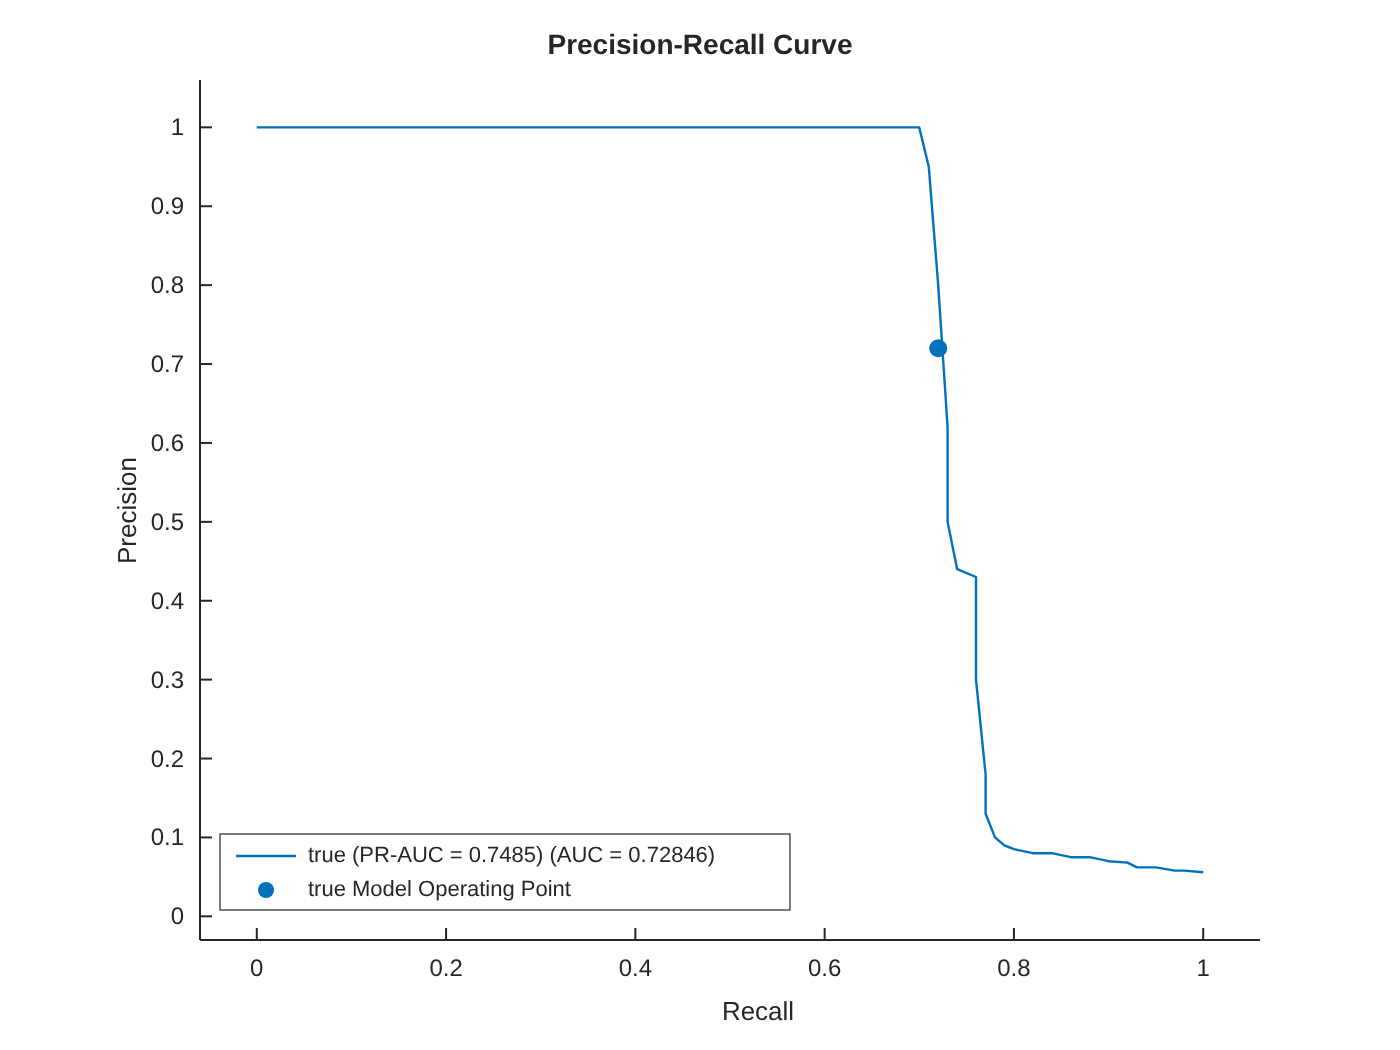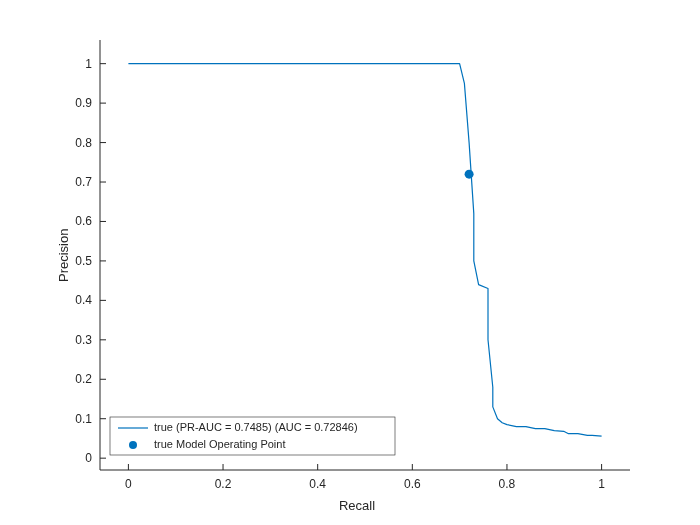--- a/index.html
+++ b/index.html
@@ -30,21 +30,21 @@
     left: 100px;
     top: 40px;
     width: 530px;
     height: 430px;
   }
   .axes svg {
     overflow: visible;
   }
   .xlabel {
     position: absolute;
-    left: 92px;
+    left: 114px;
     top: 498px;
     width: 530px;
     text-align: center;
     font-size: 13px;
   }
   .ylabel {
     position: absolute;
     left: 56px;
     top: 40px;
     width: 20px;
@@ -52,20 +52,21 @@
     font-size: 13px;
     writing-mode: vertical-rl;
     transform: rotate(180deg);
     text-align: center;
   }
 </style>
 </head>
 <body>
 
 <div class="figure">
+  <div class="title">Precision-Recall Curve</div>
   <div class="ylabel">Precision</div>
   <div class="axes">
     <svg id="plot-svg" width="530" height="430">
         <line x1="0" y1="0" x2="0" y2="430" stroke="#262626" stroke-width="1"></line>
         <line x1="0" y1="430" x2="530" y2="430" stroke="#262626" stroke-width="1"></line>
         <line x1="28.39285714285714" y1="430" x2="28.39285714285714" y2="424" stroke="#262626"></line>
         <text x="28.39285714285714" y="448" text-anchor="middle" font-size="12" fill="#262626">0</text>
         <line x1="123.03571428571428" y1="430" x2="123.03571428571428" y2="424" stroke="#262626"></line>
         <text x="123.03571428571428" y="448" text-anchor="middle" font-size="12" fill="#262626">0.2</text>
         <line x1="217.67857142857142" y1="430" x2="217.67857142857142" y2="424" stroke="#262626"></line>

